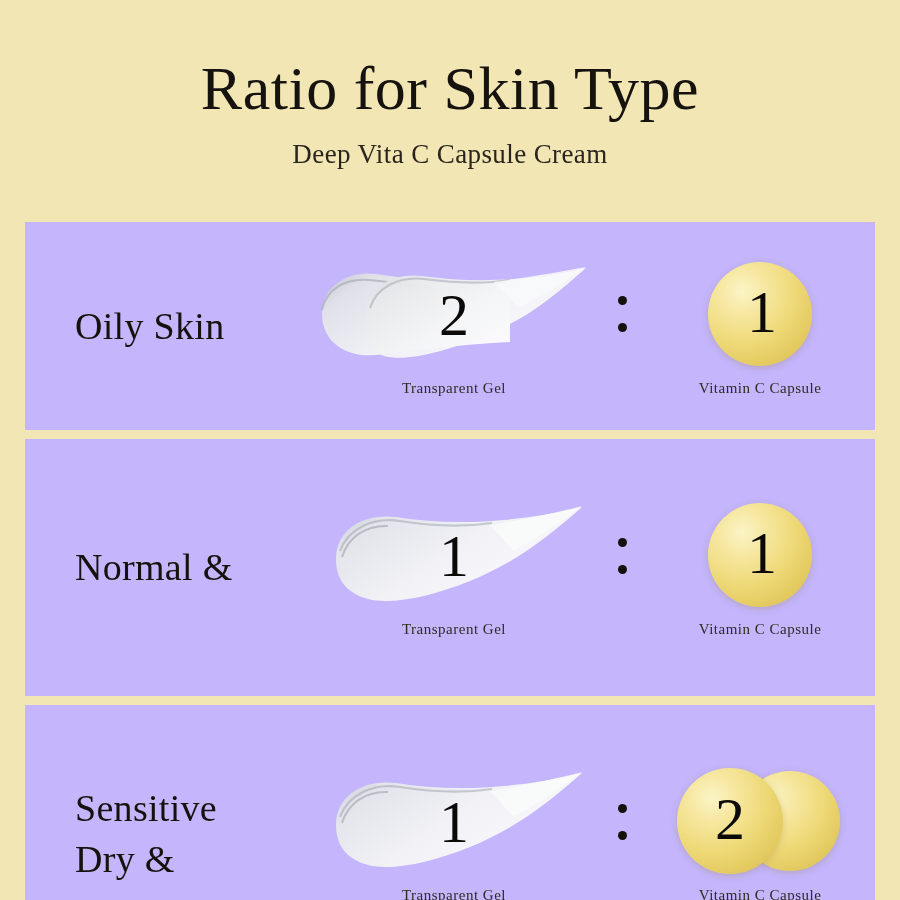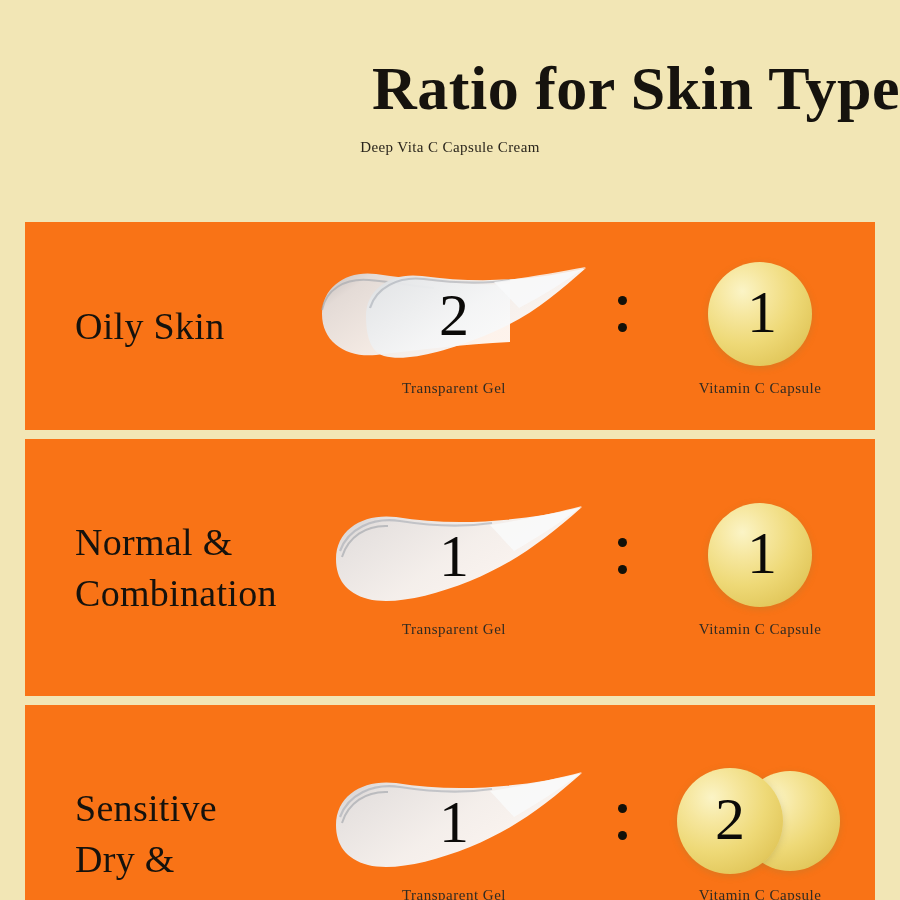--- a/index.html
+++ b/index.html
@@ -17,46 +17,45 @@
 
   
   .header {
     padding-top: 56px;
     text-align: center;
   }
   .page-title {
     font-size: 62px;
     line-height: 1.05;
     color: #16130e;
-    font-weight: 700;
+    font-weight: 400;
     letter-spacing: 0.5px;
     margin: 0;
     font-family: "Liberation Serif", "DejaVu Serif", serif;
-    text-align: right;
   }
   .page-subtitle {
-    font-size: 15px;
+    font-size: 27px;
     color: #2a251c;
     margin: 18px 0 0 0;
     font-weight: 400;
     letter-spacing: 0.4px;
   }
 
   
   .cards {
     position: absolute;
     left: 25px;
     top: 222px;
     width: 850px;
     display: flex;
     flex-direction: column;
     gap: 9px;
   }
   .ratio-card {
-    background: #f97316;
+    background: #c4b5fd;
     height: 208px;
     display: flex;
     align-items: center;
     position: relative;
     box-sizing: border-box;
     gap: 24px;
   }
   .ratio-card.tall { height: 257px; }
 
   
@@ -235,21 +234,20 @@
         </div>
         <div class="caption">Vitamin C Capsule</div>
       </div>
 
     </div>
   </div>
 
   <div class="ratio-card tall">
     <div class="skin-label">
       <span class="line">Normal &amp;</span>
-      <span class="line">Combination</span>
     </div>
     <div class="ratio-area">
 
       <div class="side side-gel">
         <div class="visual">
           <div class="gel-wrap">
             <svg class="gel-svg" width="280" height="118" viewBox="0 0 280 118">
               <defs>
                 <linearGradient id="g2a" x1="0" y1="0" x2="1" y2="0.55">
                   <stop offset="0%" stop-color="#c2c6cc"></stop>

